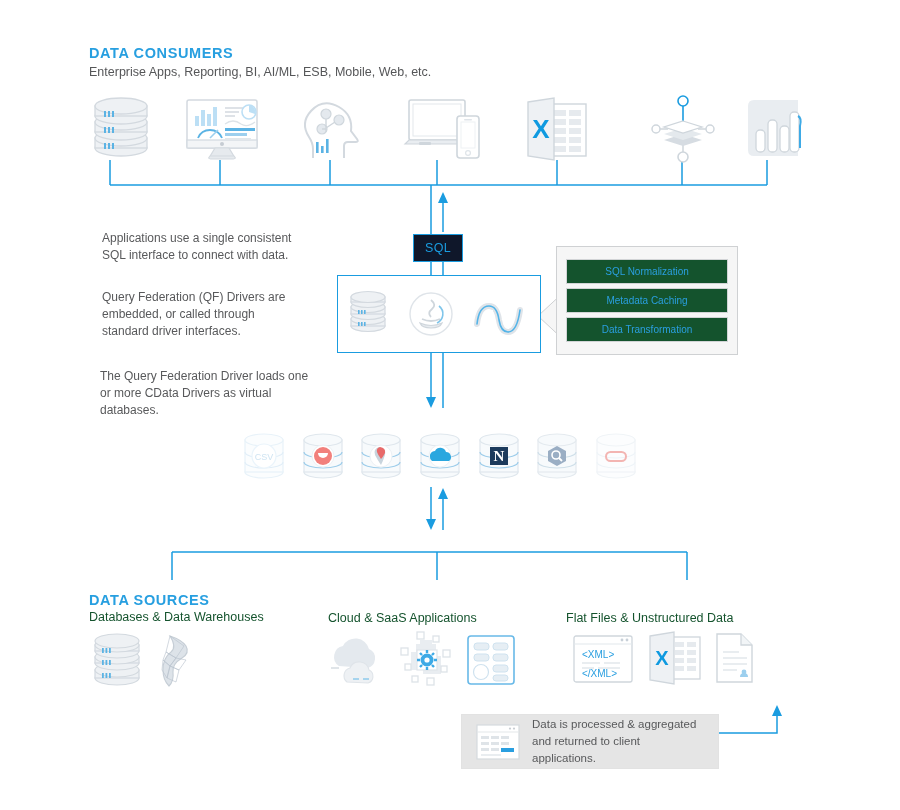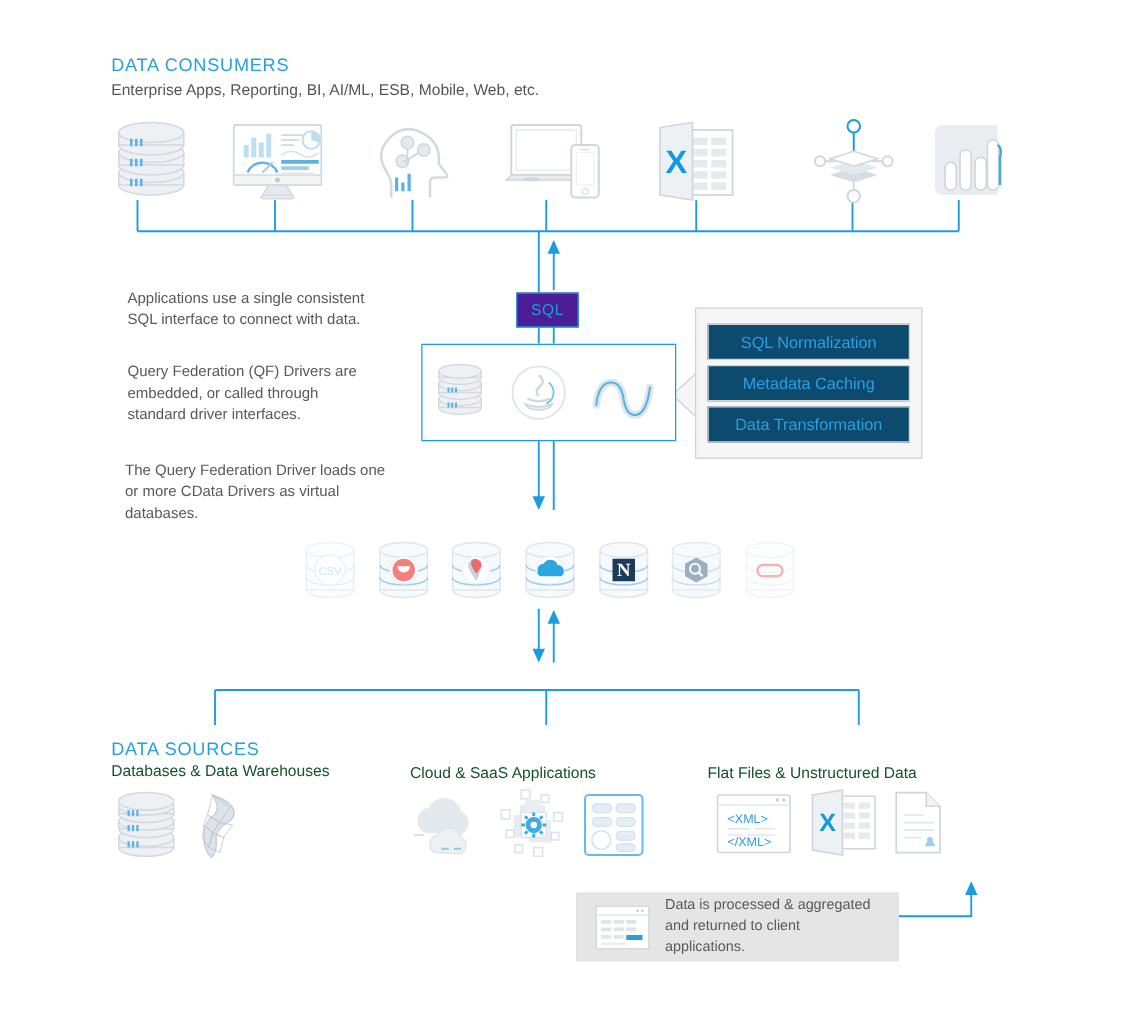--- a/index.html
+++ b/index.html
@@ -5,47 +5,47 @@
   html,body{margin:0;padding:0;}
   body{
     width:900px;height:810px;background:#ffffff;
     font-family:"Liberation Sans","DejaVu Sans",sans-serif;
     color:#58595b;position:relative;overflow:hidden;
   }
   .stage{position:absolute;left:0;top:0;width:900px;height:810px;}
   .abs{position:absolute;}
 
   .section-title{
-    font-size:14.5px;letter-spacing:.6px;color:#279fe0;font-weight:400;
+    font-size:14.5px;letter-spacing:.6px;color:#279fe0;font-weight:700;
   }
   .section-sub{font-size:12.5px;color:#555658;font-weight:400;}
   .note{font-size:12px;color:#58595b;line-height:1.42;font-weight:400;}
   .col-label{font-size:12.5px;color:#14532d;}
 
   
   .sql-box{
-    width:48px;height:26px;border:1.3px solid #1a9ce0;background:#4c1d95;
+    width:48px;height:26px;border:1.3px solid #1a9ce0;background:#0f172a;
     display:flex;align-items:center;justify-content:center;
     font-size:12.5px;color:#1a9ce0;letter-spacing:.4px;z-index:5;
   }
 
   
   .driver-box{
     width:202px;height:76px;border:1.6px solid #1a9ce0;background:#fff;
     display:flex;align-items:center;justify-content:space-around;z-index:5;
   }
 
   
   .feature-panel{
     width:182px;border:1px solid #cfd1d3;background:#f6f6f6;
     padding:8px 9px;box-sizing:border-box;
   }
   .feature-item{
-    border:1px solid #d2d4d6;background:#0c4a6e;color:#2a9fe0;
-    font-size:13px;text-align:center;padding:6px 2px;margin:4px 0;
+    border:1px solid #d2d4d6;background:#14532d;color:#2a9fe0;
+    font-size:10px;text-align:center;padding:6px 2px;margin:4px 0;
   }
 
   
   .callout{
     width:258px;height:55px;background:#e5e5e5;border:1px solid #e2e2e2;
     display:flex;align-items:center;gap:12px;padding:0 14px;box-sizing:border-box;
   }
   .callout-text{font-size:11.5px;line-height:1.45;color:#58595b;}
 
   svg{display:block;overflow:visible;}

